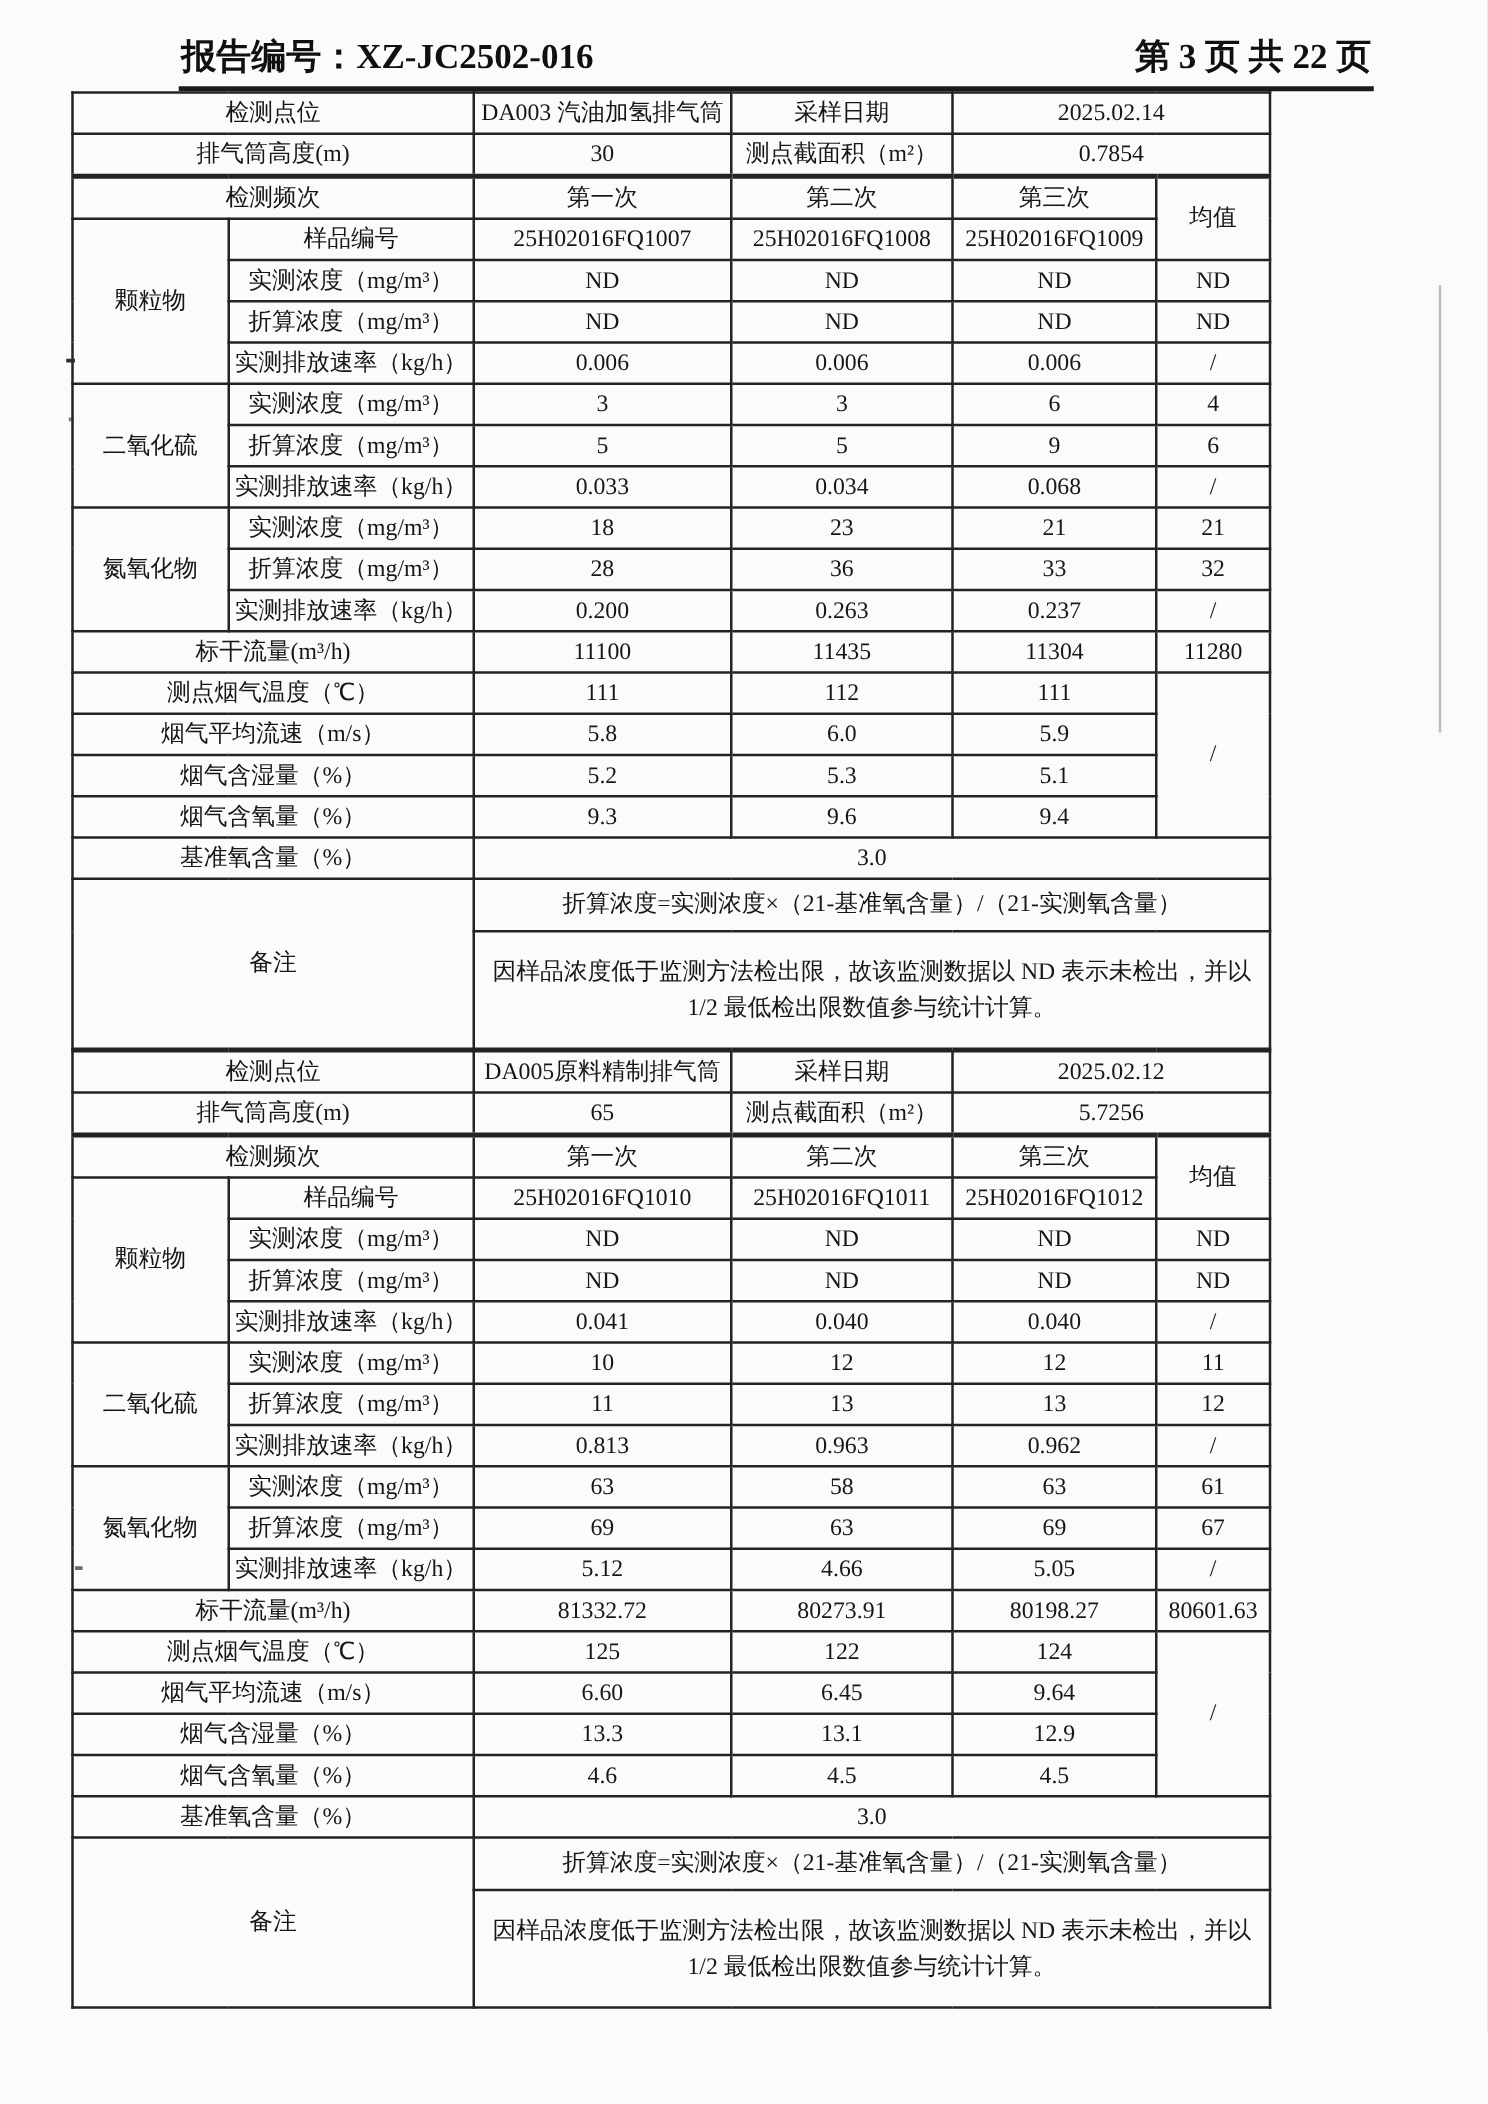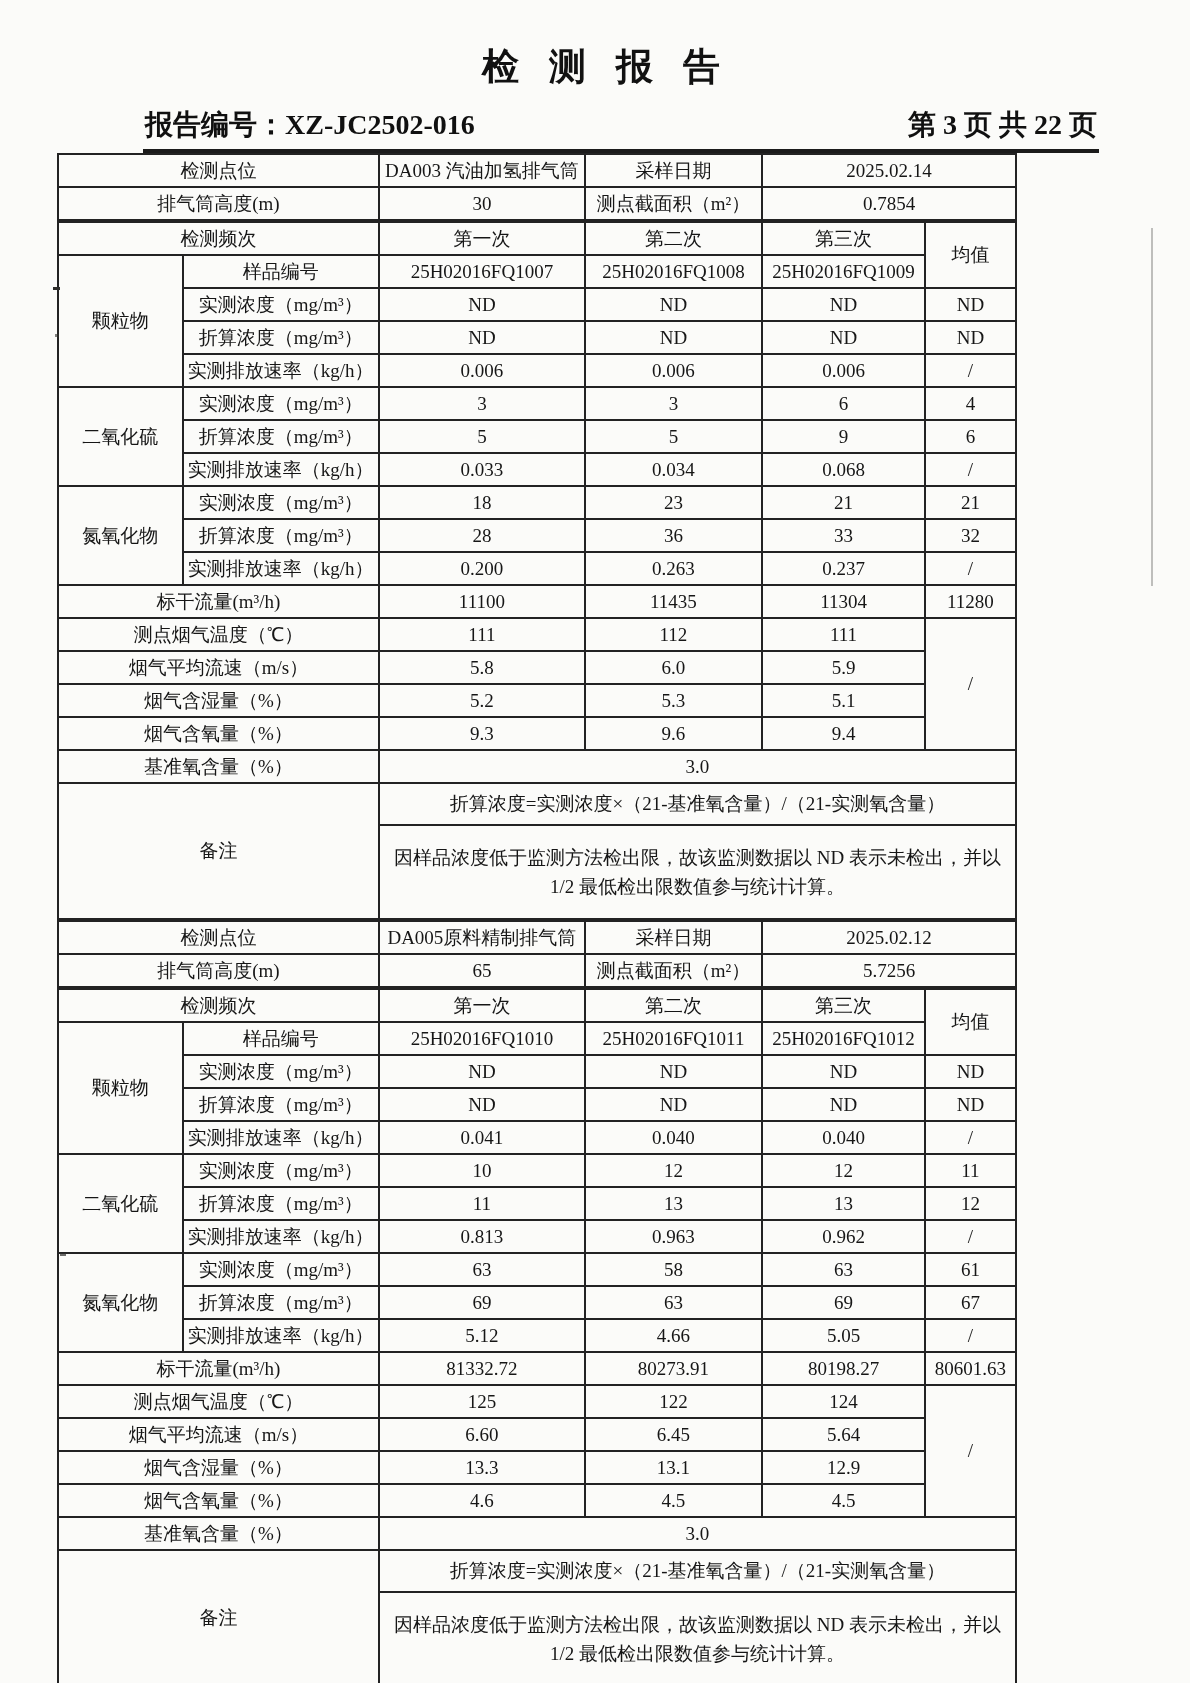--- a/index.html
+++ b/index.html
@@ -48,21 +48,20 @@
   }
   .speck{position:absolute;background:#2e2e2c;}
   .speck.s1{left:53px;top:287px;width:7px;height:3px;}
   .speck.s2{left:55px;top:334px;width:4px;height:3px;opacity:.6;}
   .speck.s3{left:60px;top:1253px;width:6px;height:3px;opacity:.7;}
 </style>
 </head>
 <body>
 
 <div class="page">
-  <div class="title">检测报告</div>
   <div class="meta">
     <span><span>报告编号：</span><span>XZ-JC2502-016</span></span>
     <span>第 3 页 共 22 页</span>
   </div>
   <div class="rule"></div>
 
   <div id="mount-0">
       <table class="report-table">
         <colgroup>
           <col style="width: 13%;">
@@ -324,21 +323,21 @@
             <td colspan="2">测点烟气温度（℃）</td>
             <td>125</td>
             <td>122</td>
             <td>124</td>
             <td rowspan="4">/</td>
           </tr>
           <tr>
             <td colspan="2">烟气平均流速（m/s）</td>
             <td>6.60</td>
             <td>6.45</td>
-            <td>5.64</td>
+            <td>9.64</td>
           </tr>
           <tr>
             <td colspan="2">烟气含湿量（%）</td>
             <td>13.3</td>
             <td>13.1</td>
             <td>12.9</td>
           </tr>
           <tr>
             <td colspan="2">烟气含氧量（%）</td>
             <td>4.6</td>

